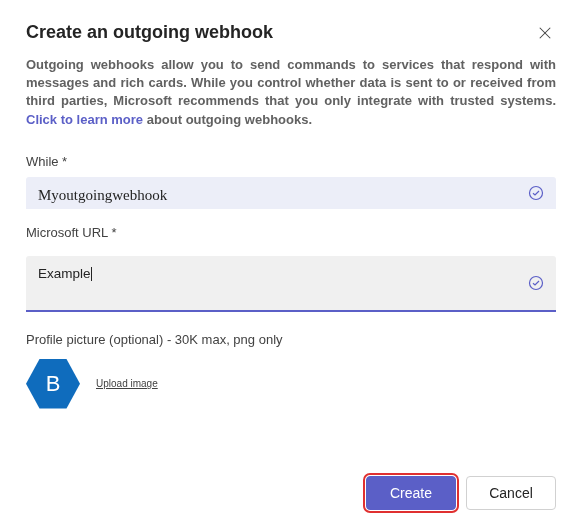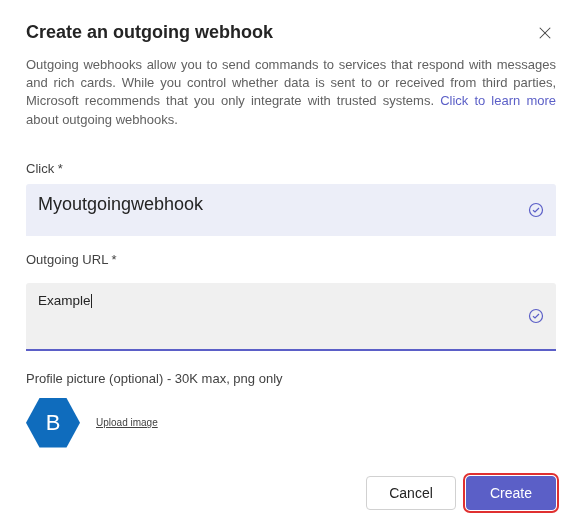--- a/index.html
+++ b/index.html
@@ -9,32 +9,32 @@
       height: 530px;
       background: #fff;
       padding: 22px 26px;
       color: #242424;
       position: relative;
     }
     .header { display: flex; justify-content: space-between; align-items: flex-start; margin-bottom: 12px; }
     .title { font-size: 18px; font-weight: 600; color: #242424; }
     .close-btn { background: none; border: none; cursor: pointer; padding: 4px; color: #424242; }
     .close-btn svg { width: 14px; height: 14px; display: block; }
-    .description { font-size: 13px; color: #616161; line-height: 1.4; text-align: justify; margin-bottom: 32px; }
+    .description { font-size: 13px; color: #616161; line-height: 1.4; text-align: justify; margin-bottom: 25px; font-weight: bold; }
     .learn-link { color: #5b5fc7; text-decoration: none; }
     .field { margin-bottom: 16px; }
     .field-label { font-size: 13px; color: #424242; margin-bottom: 8px; display: block; }
     .input-wrap { position: relative; }
     .text-input {
       width: 100%;
       border: none;
       border-bottom: 1px solid transparent;
-      padding: 10px 38px 20px 12px;
-      font-size: 18px;
-      font-family: Liberation Sans, sans-serif;
+      padding: 10px 38px 4px 12px;
+      font-size: 15px;
+      font-family: Liberation Serif, serif;
       border-radius: 3px 3px 0 0;
       outline: none;
       color: #242424;
     }
     .text-input.valid { background: #eceef8; }
     .check-icon {
       position: absolute;
       right: 12px;
       top: 50%;
       transform: translateY(-50%);
@@ -50,21 +50,21 @@
       margin-left: 0;
     }
     .focused-box {
       position: relative;
       background: #f0f0f0;
       border-bottom: 2px solid #5b5fc7;
       padding: 10px 38px 10px 12px;
       font-size: 13.5px;
       border-radius: 3px 3px 0 0;
       min-height: 38px;
-      height: 68px;
+      height: 56px;
     }
     .picture-section { margin-top: 20px; }
     .picture-label { font-size: 13px; color: #424242; margin-bottom: 10px; }
     .picture-row { display: flex; align-items: center; gap: 16px; }
     .avatar {
       width: 54px; height: 54px;
       background: #0f6cbd;
       display: flex; align-items: center; justify-content: center;
       color: #fff; font-size: 22px; font-weight: 500;
       clip-path: polygon(25% 4%, 75% 4%, 100% 50%, 75% 96%, 25% 96%, 0% 50%);
@@ -110,34 +110,34 @@
         </svg>
     </span>
   </button>
 </div>
 
 <p class="description">
   <span>Outgoing webhooks allow you to send commands to services that respond with messages and rich cards. While you control whether data is sent to or received from third parties, Microsoft recommends that you only integrate with trusted systems. </span><a href="#" class="learn-link">Click to learn more</a><span> about outgoing webhooks.</span>
 </p>
 
 <div class="field">
-  <label class="field-label">Click *</label>
+  <label class="field-label">While *</label>
   <div class="input-wrap">
     <input type="text" class="text-input valid" value="Myoutgoingwebhook" style="">
     <span class="check-icon">
       <svg viewBox="0 0 16 16" fill="none" stroke="currentColor" stroke-width="1.2">
           <circle cx="8" cy="8" r="6.5"></circle>
           <path d="M5 8.2 L7 10 L11 6"></path>
         </svg>
     </span>
   </div>
 </div>
 
 <div class="field">
-  <label class="field-label">Outgoing URL *</label>
+  <label class="field-label">Microsoft URL *</label>
 </div>
 
 <div class="field">
   <div class="input-wrap">
     <div class="focused-box">
       <span>Example</span><span class="cursor-caret"></span>
       <span class="check-icon">
         <svg viewBox="0 0 16 16" fill="none" stroke="currentColor" stroke-width="1.2">
             <circle cx="8" cy="8" r="6.5"></circle>
             <path d="M5 8.2 L7 10 L11 6"></path>
@@ -149,15 +149,15 @@
 
 <div class="picture-section">
   <div class="picture-label">Profile picture (optional) - 30K max, png only</div>
   <div class="picture-row">
     <div class="avatar">B</div>
     <a class="upload-link">Upload image</a>
   </div>
 </div>
 
 <div class="footer">
+  <button class="btn btn-create">Create</button>
   <button class="btn btn-cancel">Cancel</button>
-  <button class="btn btn-create">Create</button>
 </div>
 
 </body></html>

